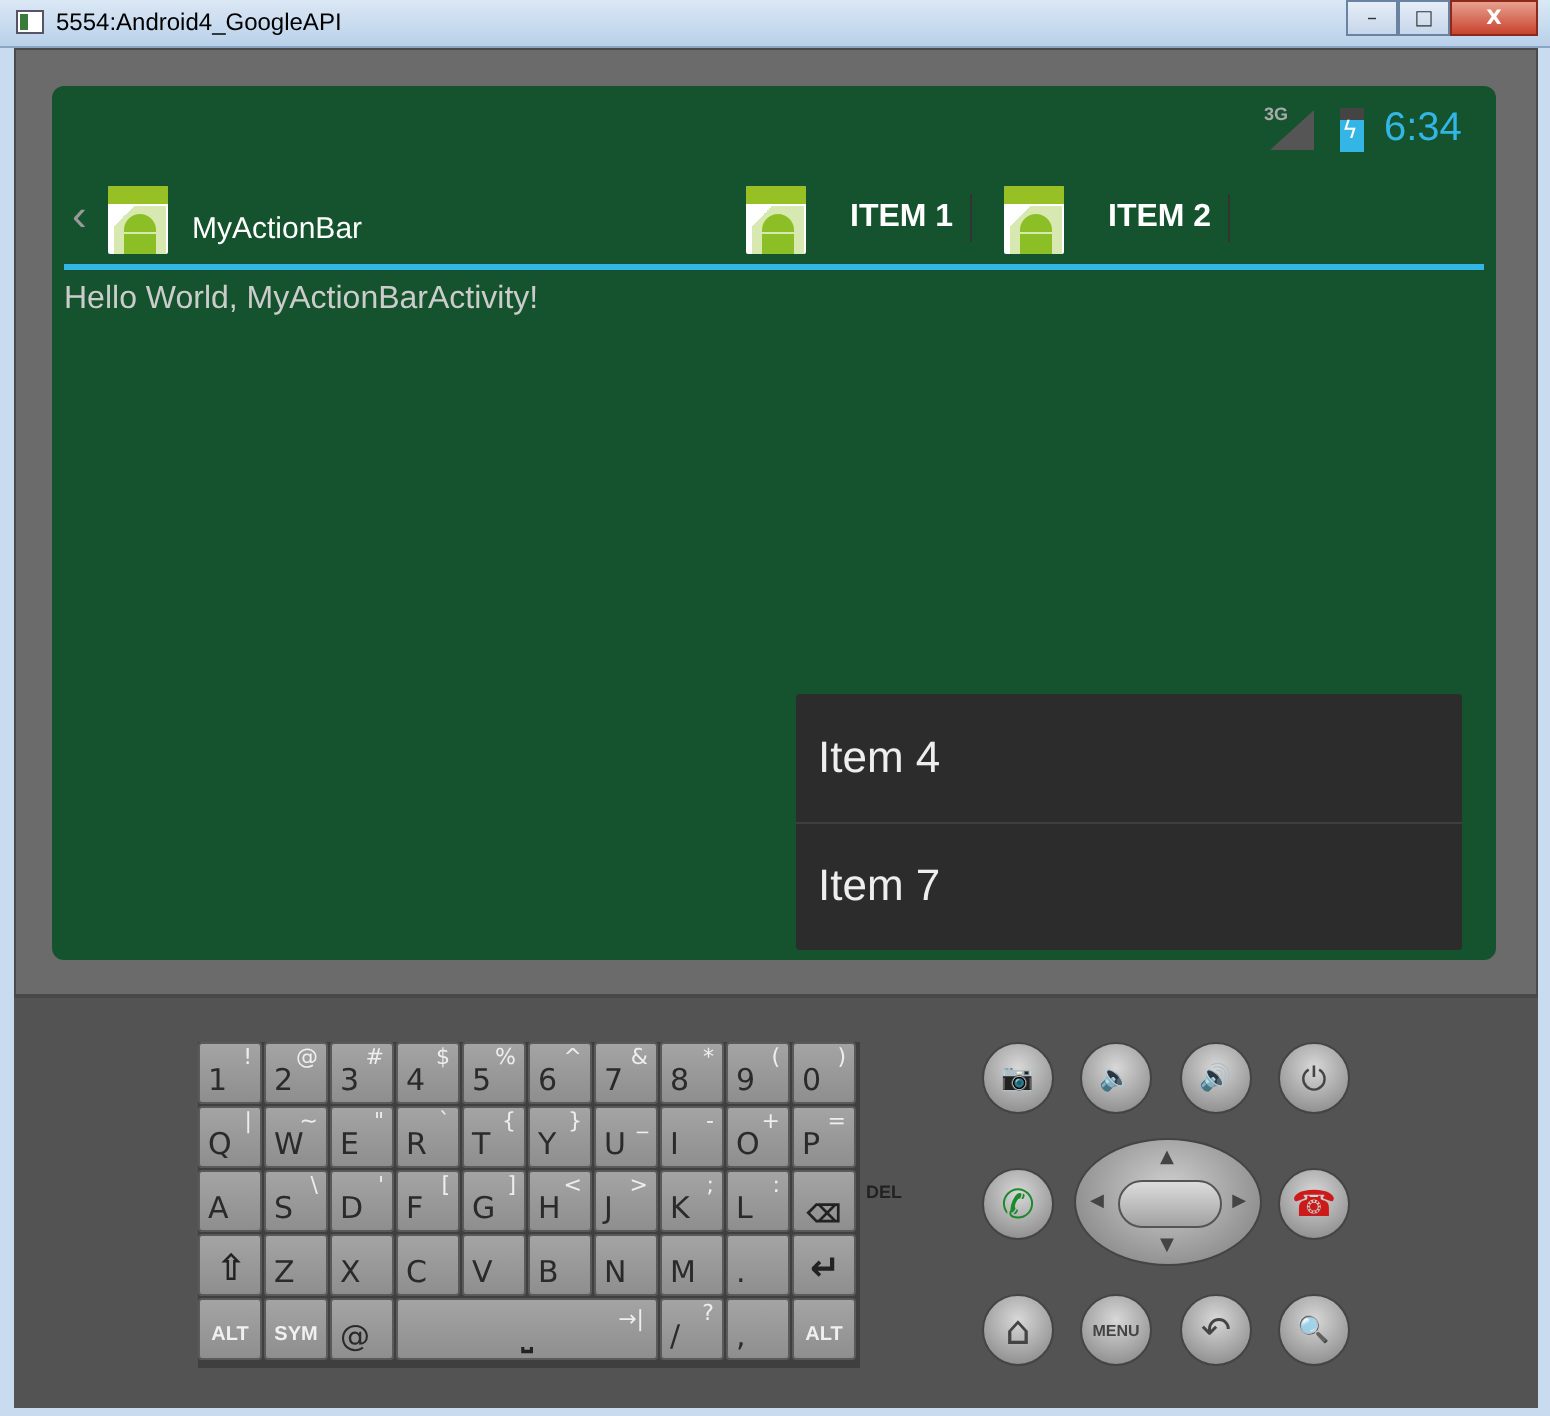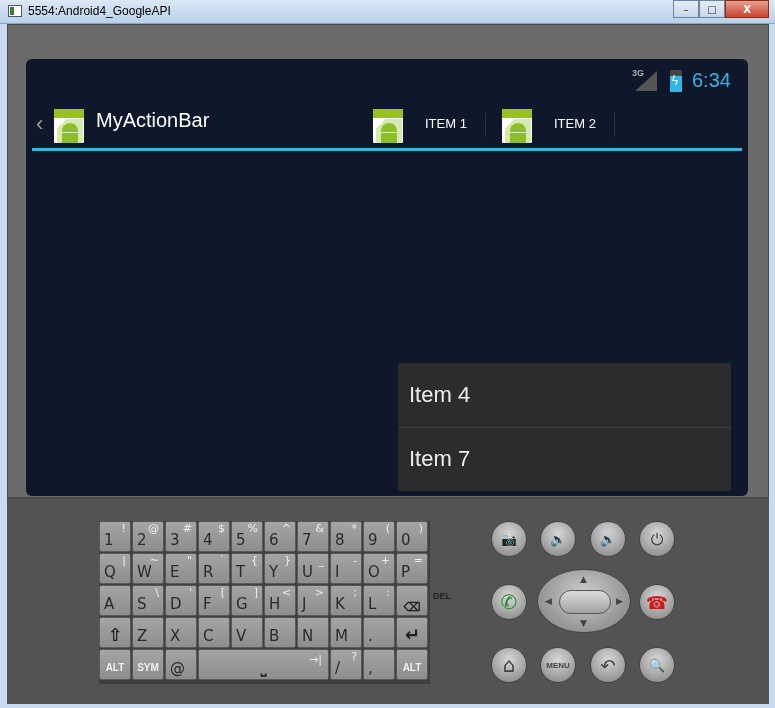--- a/index.html
+++ b/index.html
@@ -7,38 +7,38 @@
   .titlebar { position: absolute; left: 0; top: 0; width: 775px; height: 24px;
     background: linear-gradient(#dbe8f5, #b9d1ea); border-bottom: 1px solid #8aa6c4; }
   .titlebar .app-icon { position: absolute; left: 8px; top: 5px; width: 14px; height: 12px; background: #fff; border: 1px solid #556; }
   .titlebar .app-icon::before { content: ""; position: absolute; left: 1px; top: 1px; width: 4px; height: 8px; background: #3a7a3a; }
   .titlebar .title { position: absolute; left: 28px; top: 4px; font-family: "Liberation Sans", sans-serif; font-size: 12px; color: #000; }
   .winbtns { position: absolute; right: 6px; top: 0; height: 18px; display: flex; }
   .winbtn { width: 26px; height: 18px; border: 1px solid #6b83a3; background: linear-gradient(#e6eef7, #c6d6ea); display:flex; align-items:center; justify-content:center; font-size: 10px; color:#333; }
   .winbtn.close { width: 44px; background: linear-gradient(#e8a090, #c8432e); color: #fff; font-weight: bold; border-color: #8b2a1a; }
   .frame { position: absolute; left: 7px; top: 24px; width: 762px; height: 680px; background: #6b6b6b; border: 1px solid #4a4a4a; }
   .frame-bottom { position: absolute; left: 7px; top: 497px; width: 762px; height: 207px; background: #535353; border-top: 2px solid #484848; }
-  .screen { position: absolute; left: 26px; top: 43px; width: 722px; height: 437px; background: #0f172a; border-radius: 6px; overflow: hidden; margin-top: 16px; }
+  .screen { position: absolute; left: 26px; top: 43px; width: 722px; height: 437px; background: #14532d; border-radius: 6px; overflow: hidden; }
   .statusbar { position: absolute; left: 0; top: 0; width: 722px; height: 40px; }
   .signal { position: absolute; left: 609px; top: 12px; width: 0; height: 0; border-left: 22px solid transparent; border-bottom: 20px solid #555; }
   .net-type { position: absolute; left: 606px; top: 9px; font-size: 9px; font-weight: bold; color: #aaa; font-family: "Liberation Sans", sans-serif; }
   .battery { position: absolute; left: 644px; top: 11px; width: 12px; height: 22px; background: #444; border-radius: 1px; }
   .battery::before { content:""; position:absolute; left:0; bottom:0; width:12px; height:16px; background:#33b5e5; }
   .battery .bolt { position:absolute; left:1px; top:4px; font-size: 12px; color:#fff; line-height: 14px; }
   .clock { position: absolute; left: 666px; top: 10px; font-size: 20px; color: #33b5e5; font-family: "Liberation Sans", sans-serif; }
   .actionbar { position: absolute; left: 0; top: 40px; width: 722px; height: 52px; border-bottom: 3px solid #33b5e5; margin-left: 6px; width: 710px; }
   .up-chevron { position: absolute; left: 4px; top: 12px; font-size: 22px; color: #999; font-family: "Liberation Sans", sans-serif; }
   .droid { position: absolute; width: 30px; height: 34px; background: #fff; border-radius: 1px; overflow: hidden; }
   .droid .top { position:absolute; left:0; top:0; width:30px; height:9px; background:#97c024; }
   .droid .body { position:absolute; left:3px; top:10px; width:26px; height:24px; background: linear-gradient(135deg, #fff 20%, #d7e8b0 20%); }
   .droid .head { position:absolute; left:8px; top:14px; width:16px; height:9px; background:#8cbf26; border-radius: 8px 8px 0 0; }
   .droid .torso { position:absolute; left:8px; top:24px; width:16px; height:10px; background:#8cbf26; }
-  .app-title { position: absolute; left: 64px; top: 10px; font-size: 20px; color: #fff; font-family: "Liberation Sans", sans-serif; }
+  .app-title { position: absolute; left: 64px; top: 23px; font-size: 15px; color: #fff; font-family: "Liberation Sans", sans-serif; }
   .ab-item { position: absolute; top: 0; height: 52px; }
-  .ab-item .label { position: absolute; left: 52px; top: 17px; font-size: 13px; font-weight: normal; color: #fff; font-family: "Liberation Sans", sans-serif; white-space: nowrap; }
+  .ab-item .label { position: absolute; left: 52px; top: 17px; font-size: 16px; font-weight: bold; color: #fff; font-family: "Liberation Sans", sans-serif; white-space: nowrap; }
   .ab-divider { position: absolute; top: 14px; width: 1px; height: 24px; background: #333; }
   .content-text { position: absolute; left: 6px; top: 98px; font-size: 16px; color: #ccc; font-family: "Liberation Sans", sans-serif; }
   .overflow-menu { position: absolute; left: 372px; top: 304px; width: 333px; height: 128px; background: #2c2c2c; border-radius: 2px; }
   .menu-item { height: 64px; display: flex; align-items: center; padding-left: 11px; font-size: 22px; color: #eee; font-family: "Liberation Sans", sans-serif; }
   .menu-item + .menu-item { border-top: 1px solid #3e3e3e; height: 63px; }
   .keyboard { position: absolute; left: 99px; top: 521px; width: 331px; height: 163px; background: #3f3f3f; }
   .key { position: absolute; width: 32px; height: 31px; background: linear-gradient(#a4a4a4, #8e8e8e); border: 1px solid #5a5a5a; border-radius: 2px; }
   .key .main { position: absolute; left: 4px; bottom: 2px; font-size: 15px; color: #2a2a2a; font-family: "DejaVu Sans", sans-serif; }
   .key .alt { position: absolute; right: 4px; top: 0px; font-size: 11px; color: #eee; font-family: "DejaVu Sans", sans-serif; }
   .key .mod { position: absolute; left: 0; right: 0; bottom: 6px; text-align:center; font-size: 10px; font-weight: bold; color: #f0f0f0; font-family: "Liberation Sans", sans-serif; }
@@ -100,20 +100,21 @@
           <span class="body"></span>
           <span class="head"></span>
           <span class="torso"></span>
       </div>
       <span class="label">ITEM 2</span>
     </div>
     <span class="ab-divider" style="left:582px;"></span>
 
   </div>
 
+  <span class="content-text">Hello World, MyActionBarActivity!</span>
 
   <div class="overflow-menu">
     <div class="menu-item">Item 4</div>
     <div class="menu-item">Item 7</div>
   </div>
 </div>
 
 <div class="keyboard" id="keyboard">
     <div class="key" style="left: 0px; top: 0px;">
       <span class="main">1</span>

